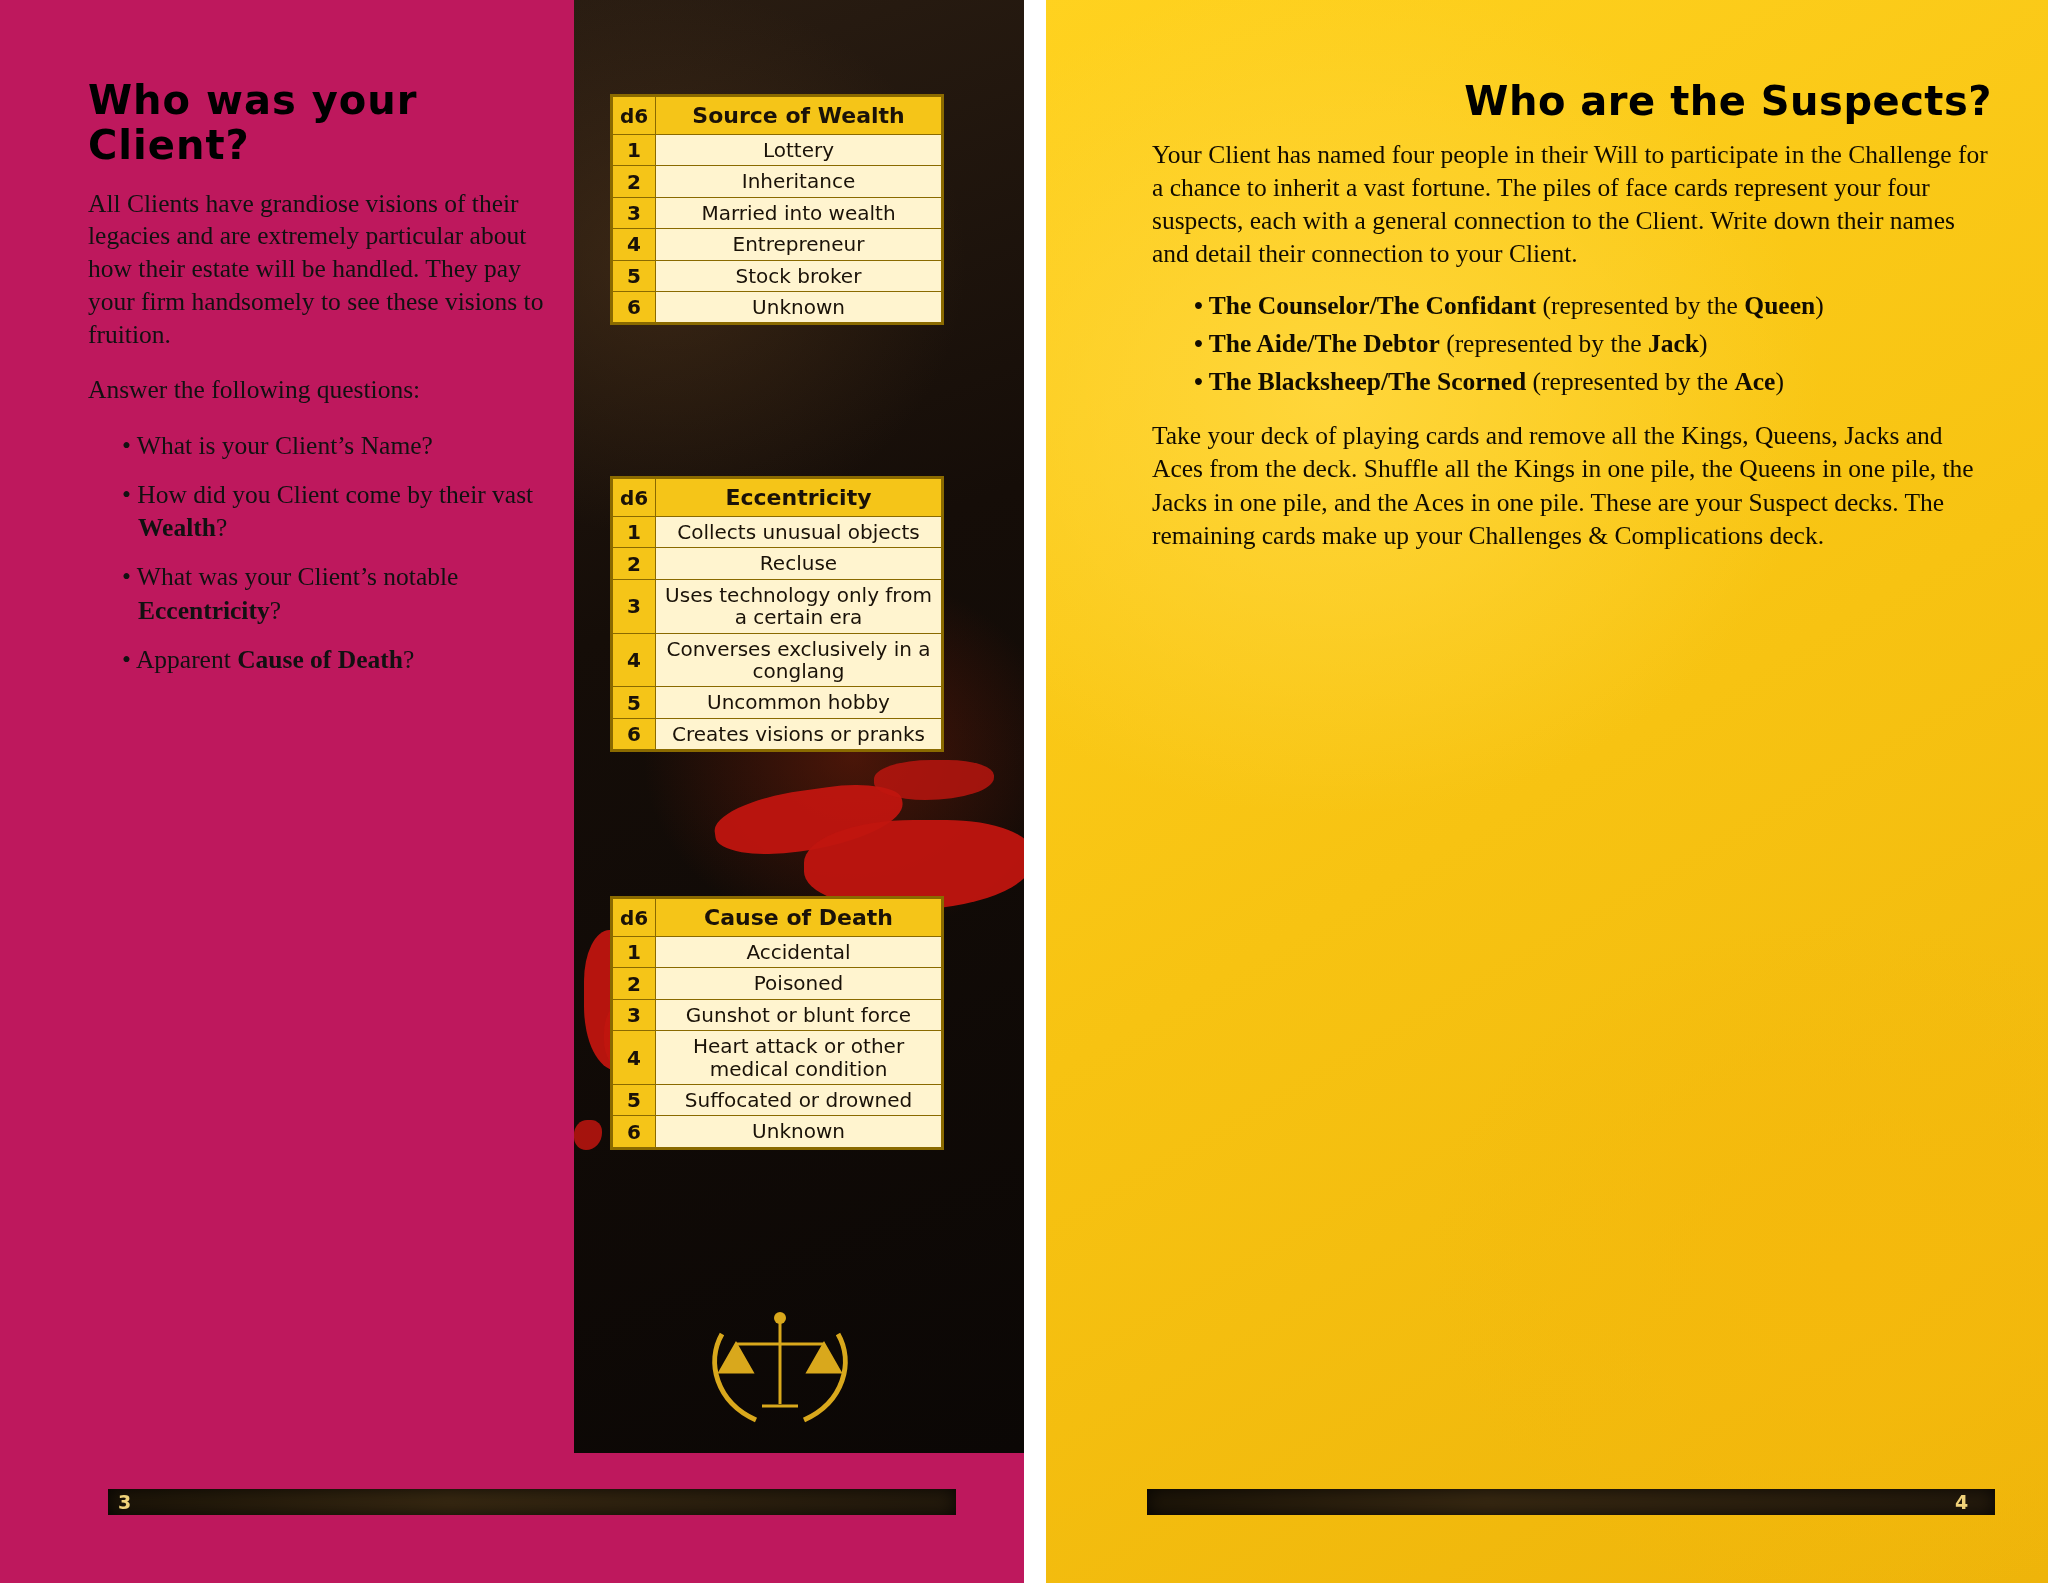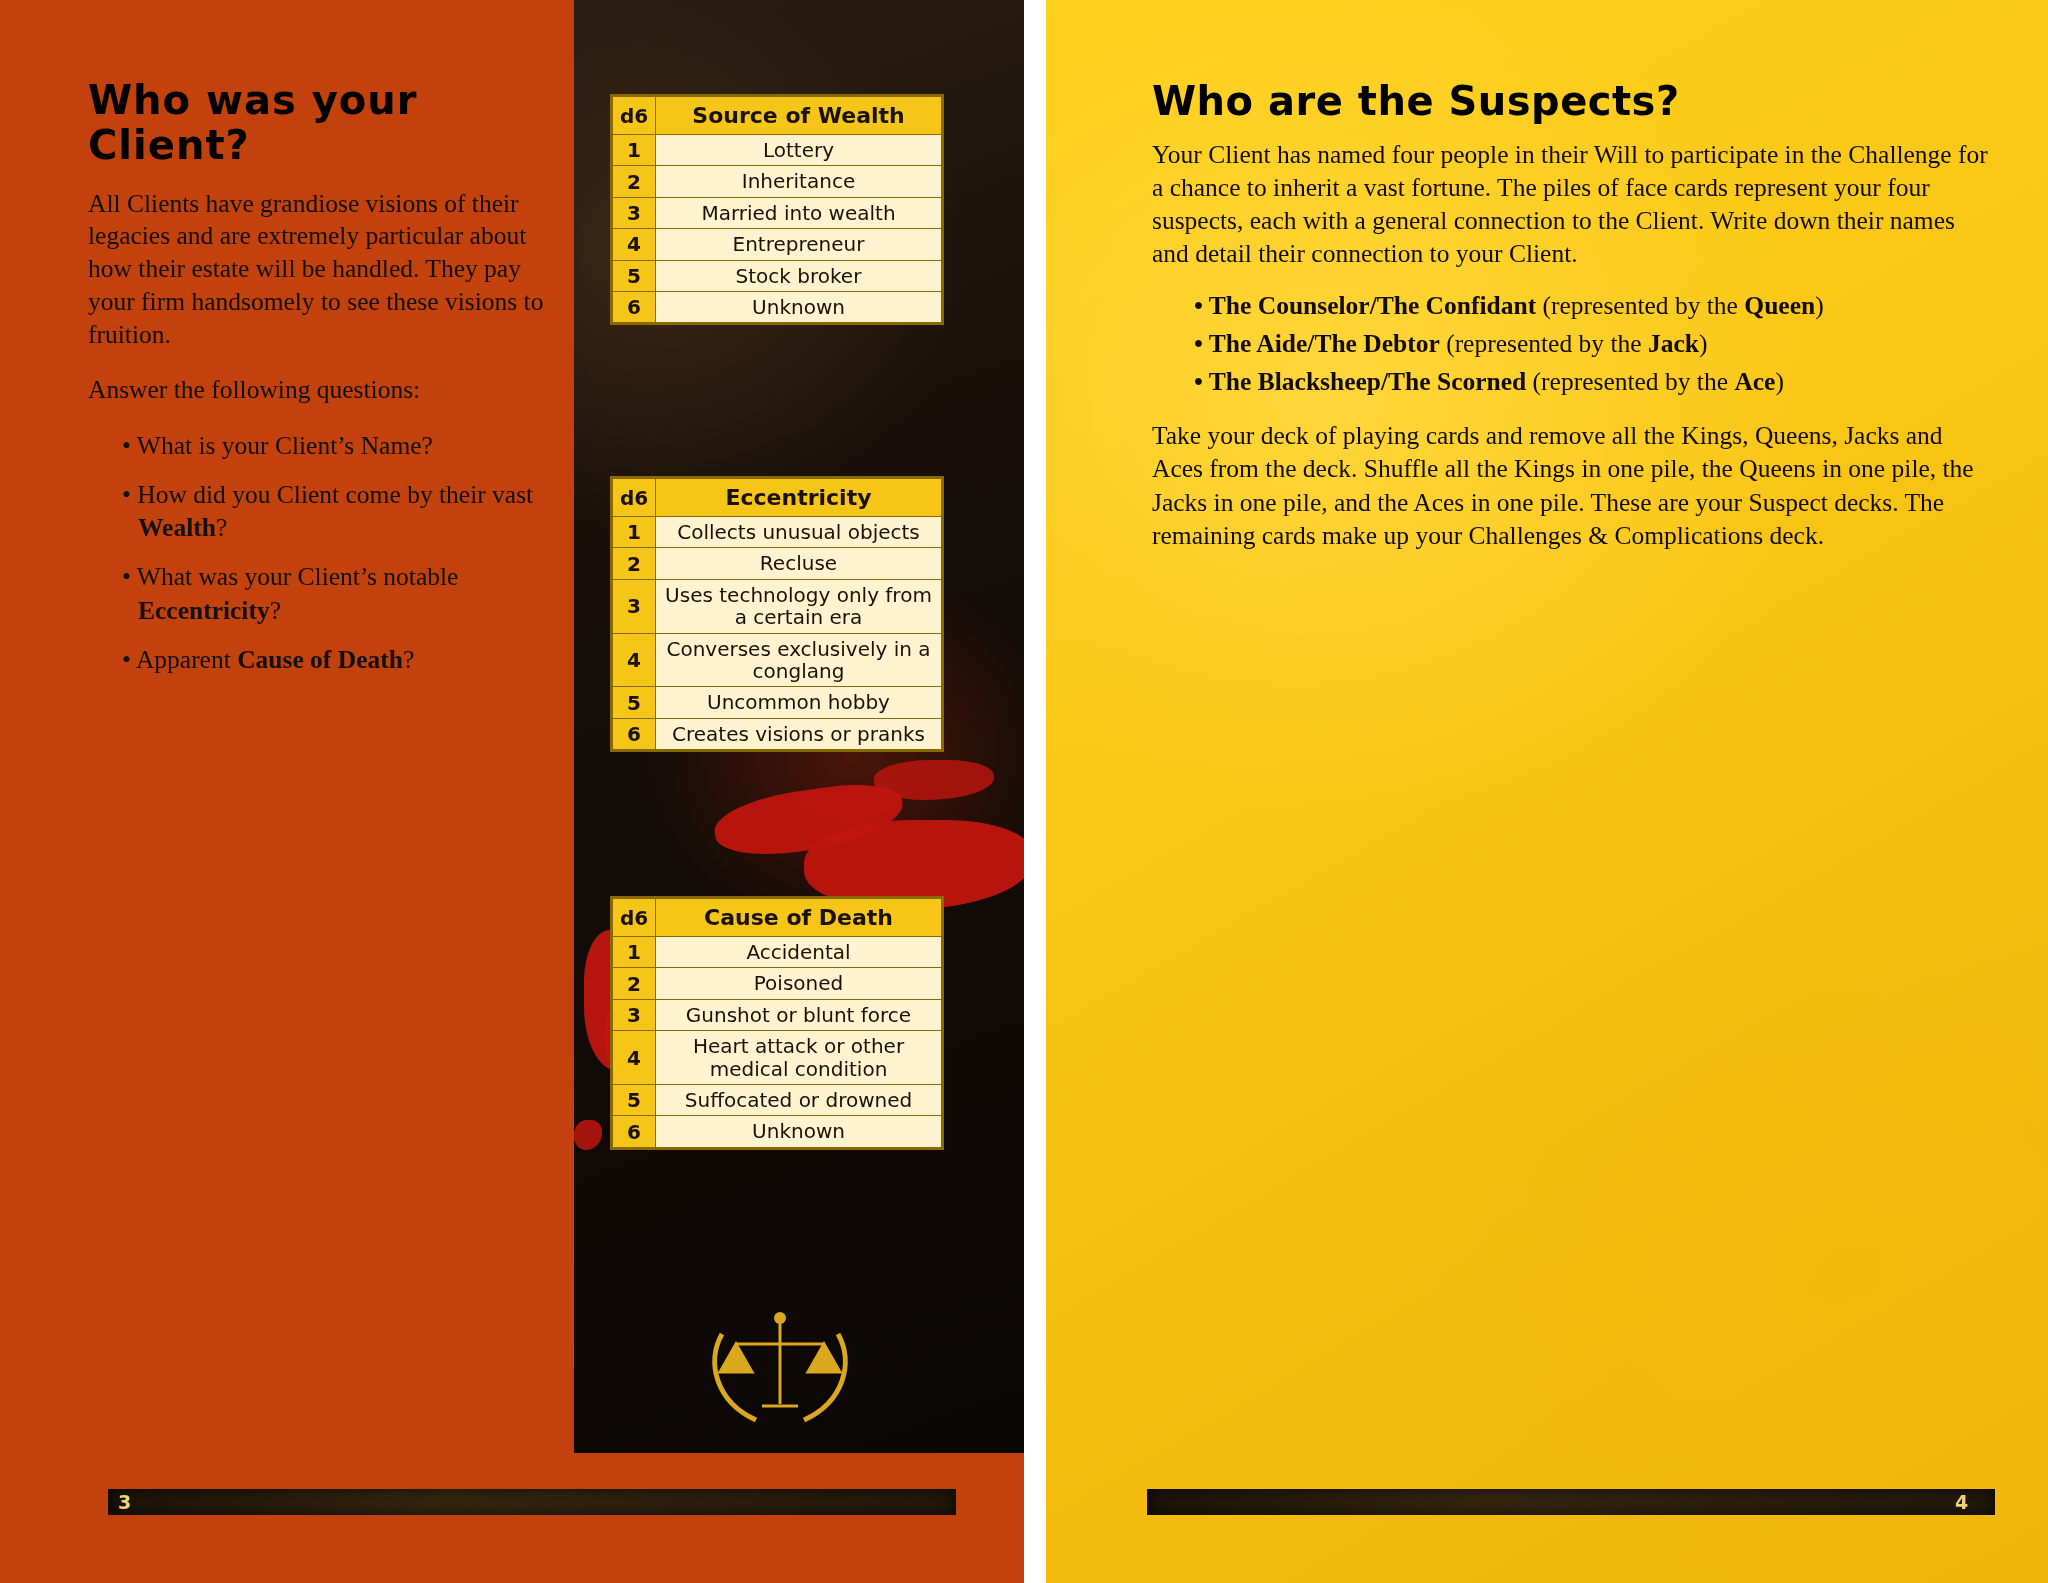--- a/index.html
+++ b/index.html
@@ -17,21 +17,21 @@
   .spread {
     position: absolute;
     inset: 0;
     display: flex;
   }
   
   .page-left {
     position: relative;
     width: 1024px;
     height: 1583px;
-    background: #c2410c;
+    background: #be185d;
     overflow: hidden;
   }
   .left-dark-strip {
     position: absolute;
     left: 574px;
     top: 0;
     width: 450px;
     height: 1453px;
     background:
       radial-gradient(ellipse 300px 260px at 62% 52%, rgba(120,30,10,0.55), rgba(0,0,0,0) 70%),
@@ -170,20 +170,21 @@
     top: 78px;
     width: 840px;
   }
   h1.heading-right {
     font-family: "DejaVu Sans", sans-serif;
     font-weight: bold;
     font-size: 40px;
     letter-spacing: 0.5px;
     color: #000000;
     margin: 0 0 14px 0;
+    text-align: right;
   }
   .right-par {
     font-family: "Liberation Serif", serif;
     font-size: 25.5px;
     line-height: 1.3;
     color: #120c00;
     margin: 0 0 16px 0;
   }
   ul.suspect-list {
     list-style: none;

